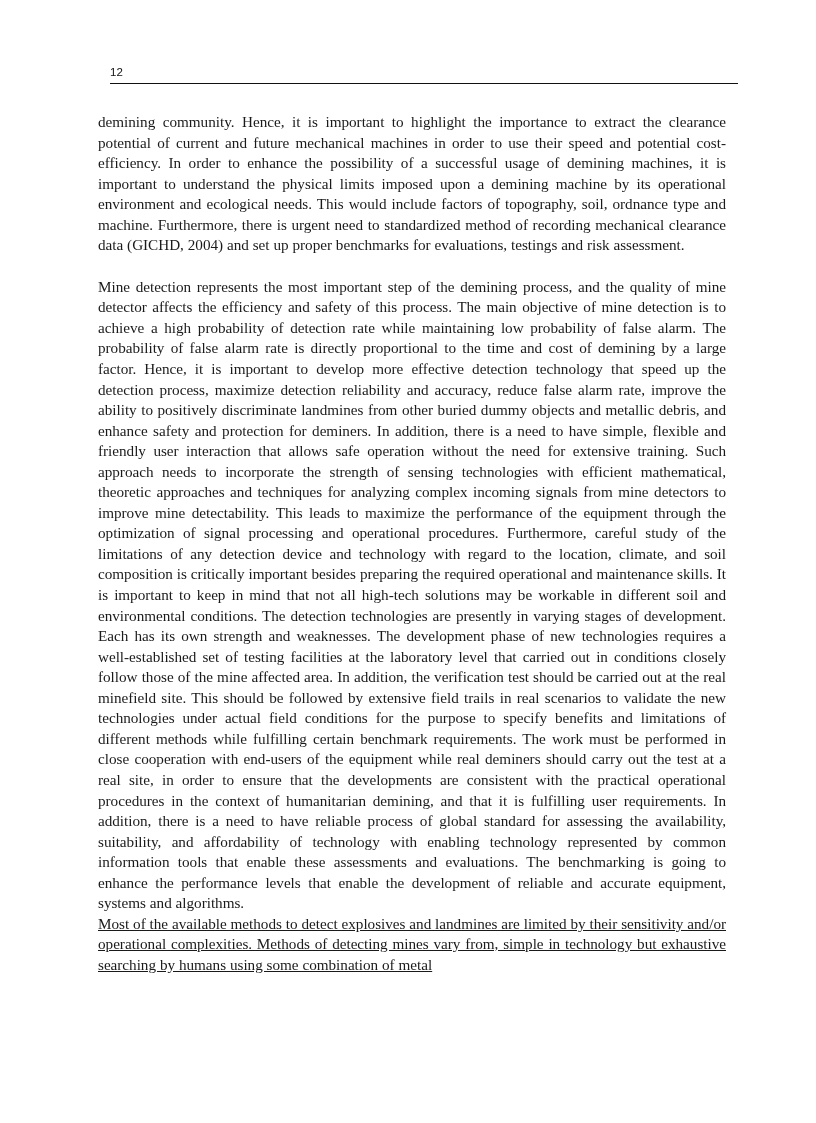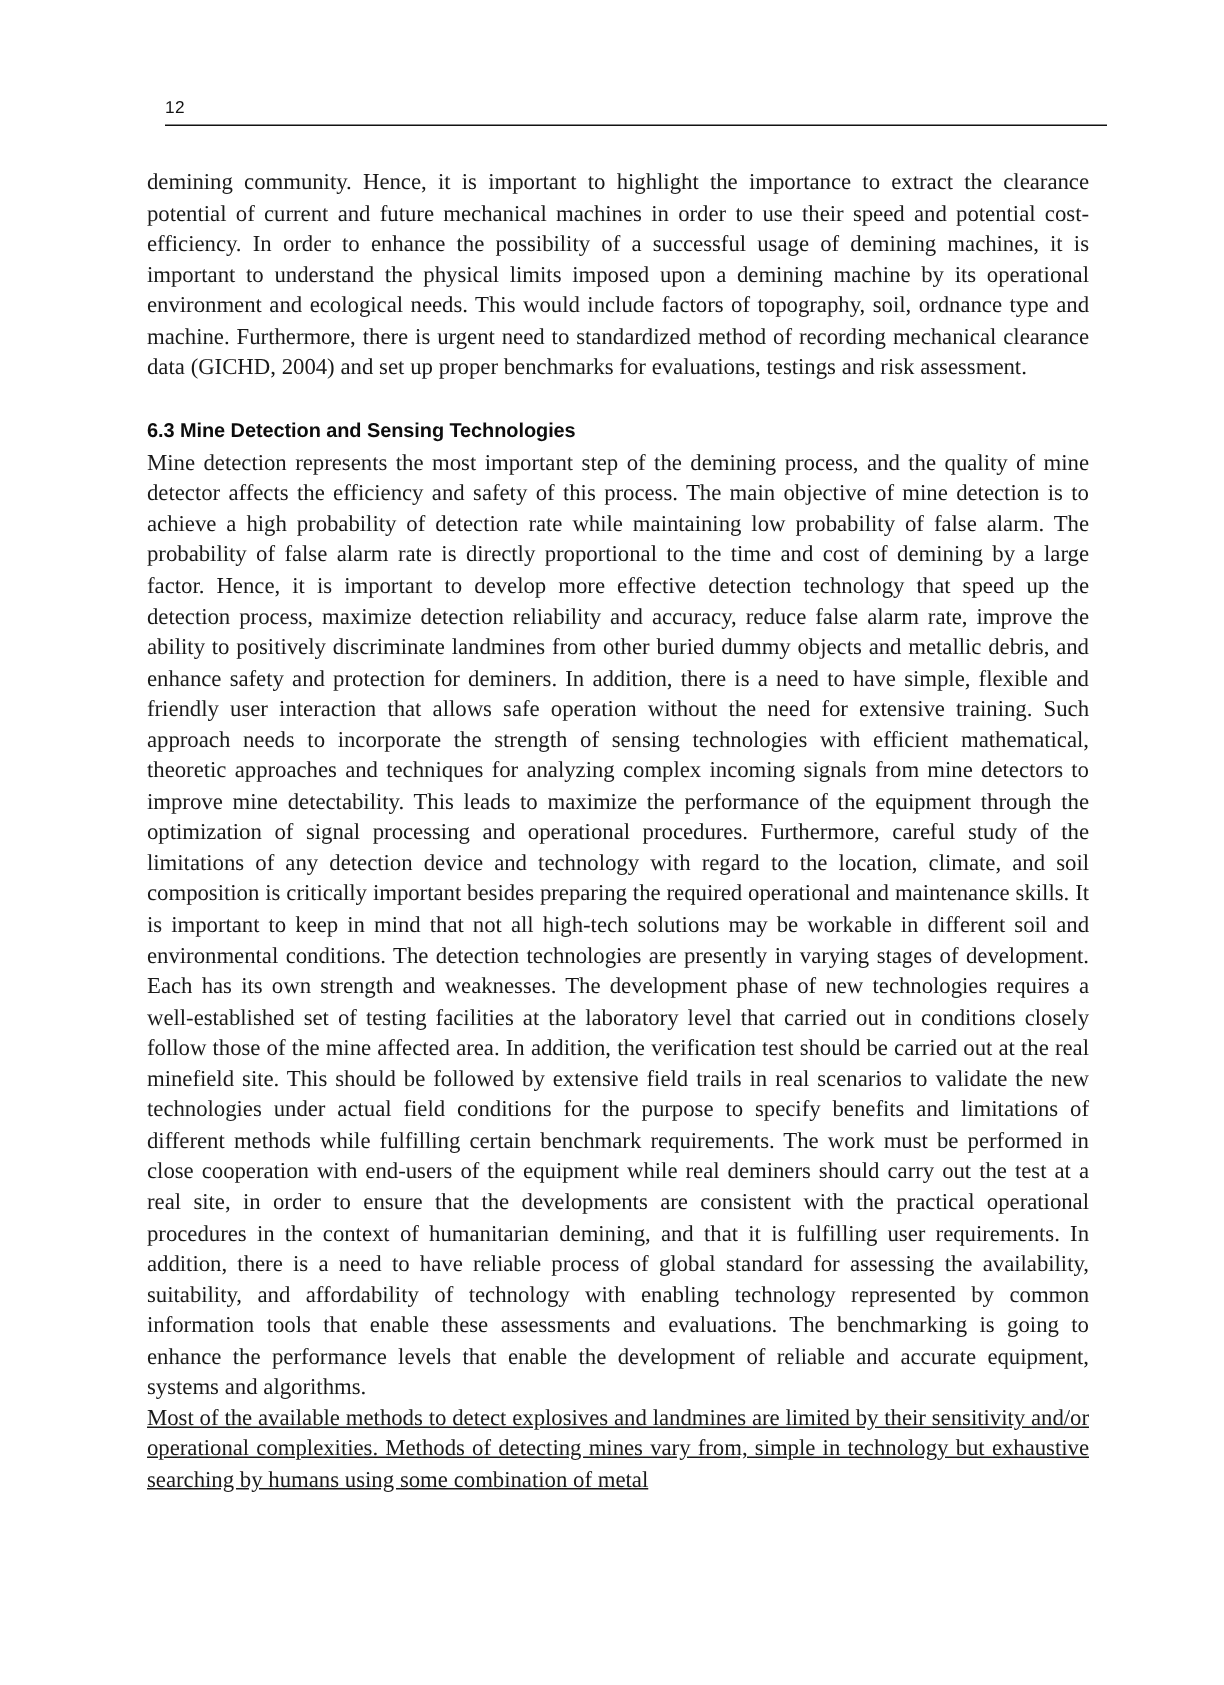--- a/index.html
+++ b/index.html
@@ -98,20 +98,19 @@
   <div class="running-head">
     <span class="folio">12</span>
   </div>
 
   <div class="column">
 
     <p class="body-par">demining community. Hence, it is important to highlight the importance to extract the clearance potential of current and future mechanical machines in order to use their speed and potential cost-efficiency. In order to enhance the possibility of a successful usage of demining machines, it is important to understand the physical limits imposed upon a demining machine by its operational environment and ecological needs. This would include factors of topography, soil, ordnance type and machine. Furthermore, there is urgent need to standardized method of recording mechanical clearance data (GICHD, 2004) and set up proper benchmarks for evaluations, testings and risk assessment.</p>
 
     <div class="gap-before-heading"></div>
 
-    <h2 class="section-heading">6.3 Mine Detection and Sensing Technologies</h2>
 
     <p class="body-par">Mine detection represents the most important step of the demining process, and the quality of mine detector affects the efficiency and safety of this process. The main objective of mine detection is to achieve a high probability of detection rate while maintaining low probability of false alarm. The probability of false alarm rate is directly proportional to the time and cost of demining by a large factor. Hence, it is important to develop more effective detection technology that speed up the detection process, maximize detection reliability and accuracy, reduce false alarm rate, improve the ability to positively discriminate landmines from other buried dummy objects and metallic debris, and enhance safety and protection for deminers. In addition, there is a need to have simple, flexible and friendly user interaction that allows safe operation without the need for extensive training. Such approach needs to incorporate the strength of sensing technologies with efficient mathematical, theoretic approaches and techniques for analyzing complex incoming signals from mine detectors to improve mine detectability. This leads to maximize the performance of the equipment through the optimization of signal processing and operational procedures. Furthermore, careful study of the limitations of any detection device and technology with regard to the location, climate, and soil composition is critically important besides preparing the required operational and maintenance skills. It is important to keep in mind that not all high-tech solutions may be workable in different soil and environmental conditions. The detection technologies are presently in varying stages of development. Each has its own strength and weaknesses. The development phase of new technologies requires a well-established set of testing facilities at the laboratory level that carried out in conditions closely follow those of the mine affected area. In addition, the verification test should be carried out at the real minefield site. This should be followed by extensive field trails in real scenarios to validate the new technologies under actual field conditions for the purpose to specify benefits and limitations of different methods while fulfilling certain benchmark requirements. The work must be performed in close cooperation with end-users of the equipment while real deminers should carry out the test at a real site, in order to ensure that the developments are consistent with the practical operational procedures in the context of humanitarian demining, and that it is fulfilling user requirements. In addition, there is a need to have reliable process of global standard for assessing the availability, suitability, and affordability of technology with enabling technology represented by common information tools that enable these assessments and evaluations. The benchmarking is going to enhance the performance levels that enable the development of reliable and accurate equipment, systems and algorithms.</p>
 
     <p class="body-par">Most of the available methods to detect explosives and landmines are limited by their sensitivity and/or operational complexities. Methods of detecting mines vary from, simple in technology but exhaustive searching by humans using some combination of metal</p>
 
   </div>
 </div>
 
 </body></html>

